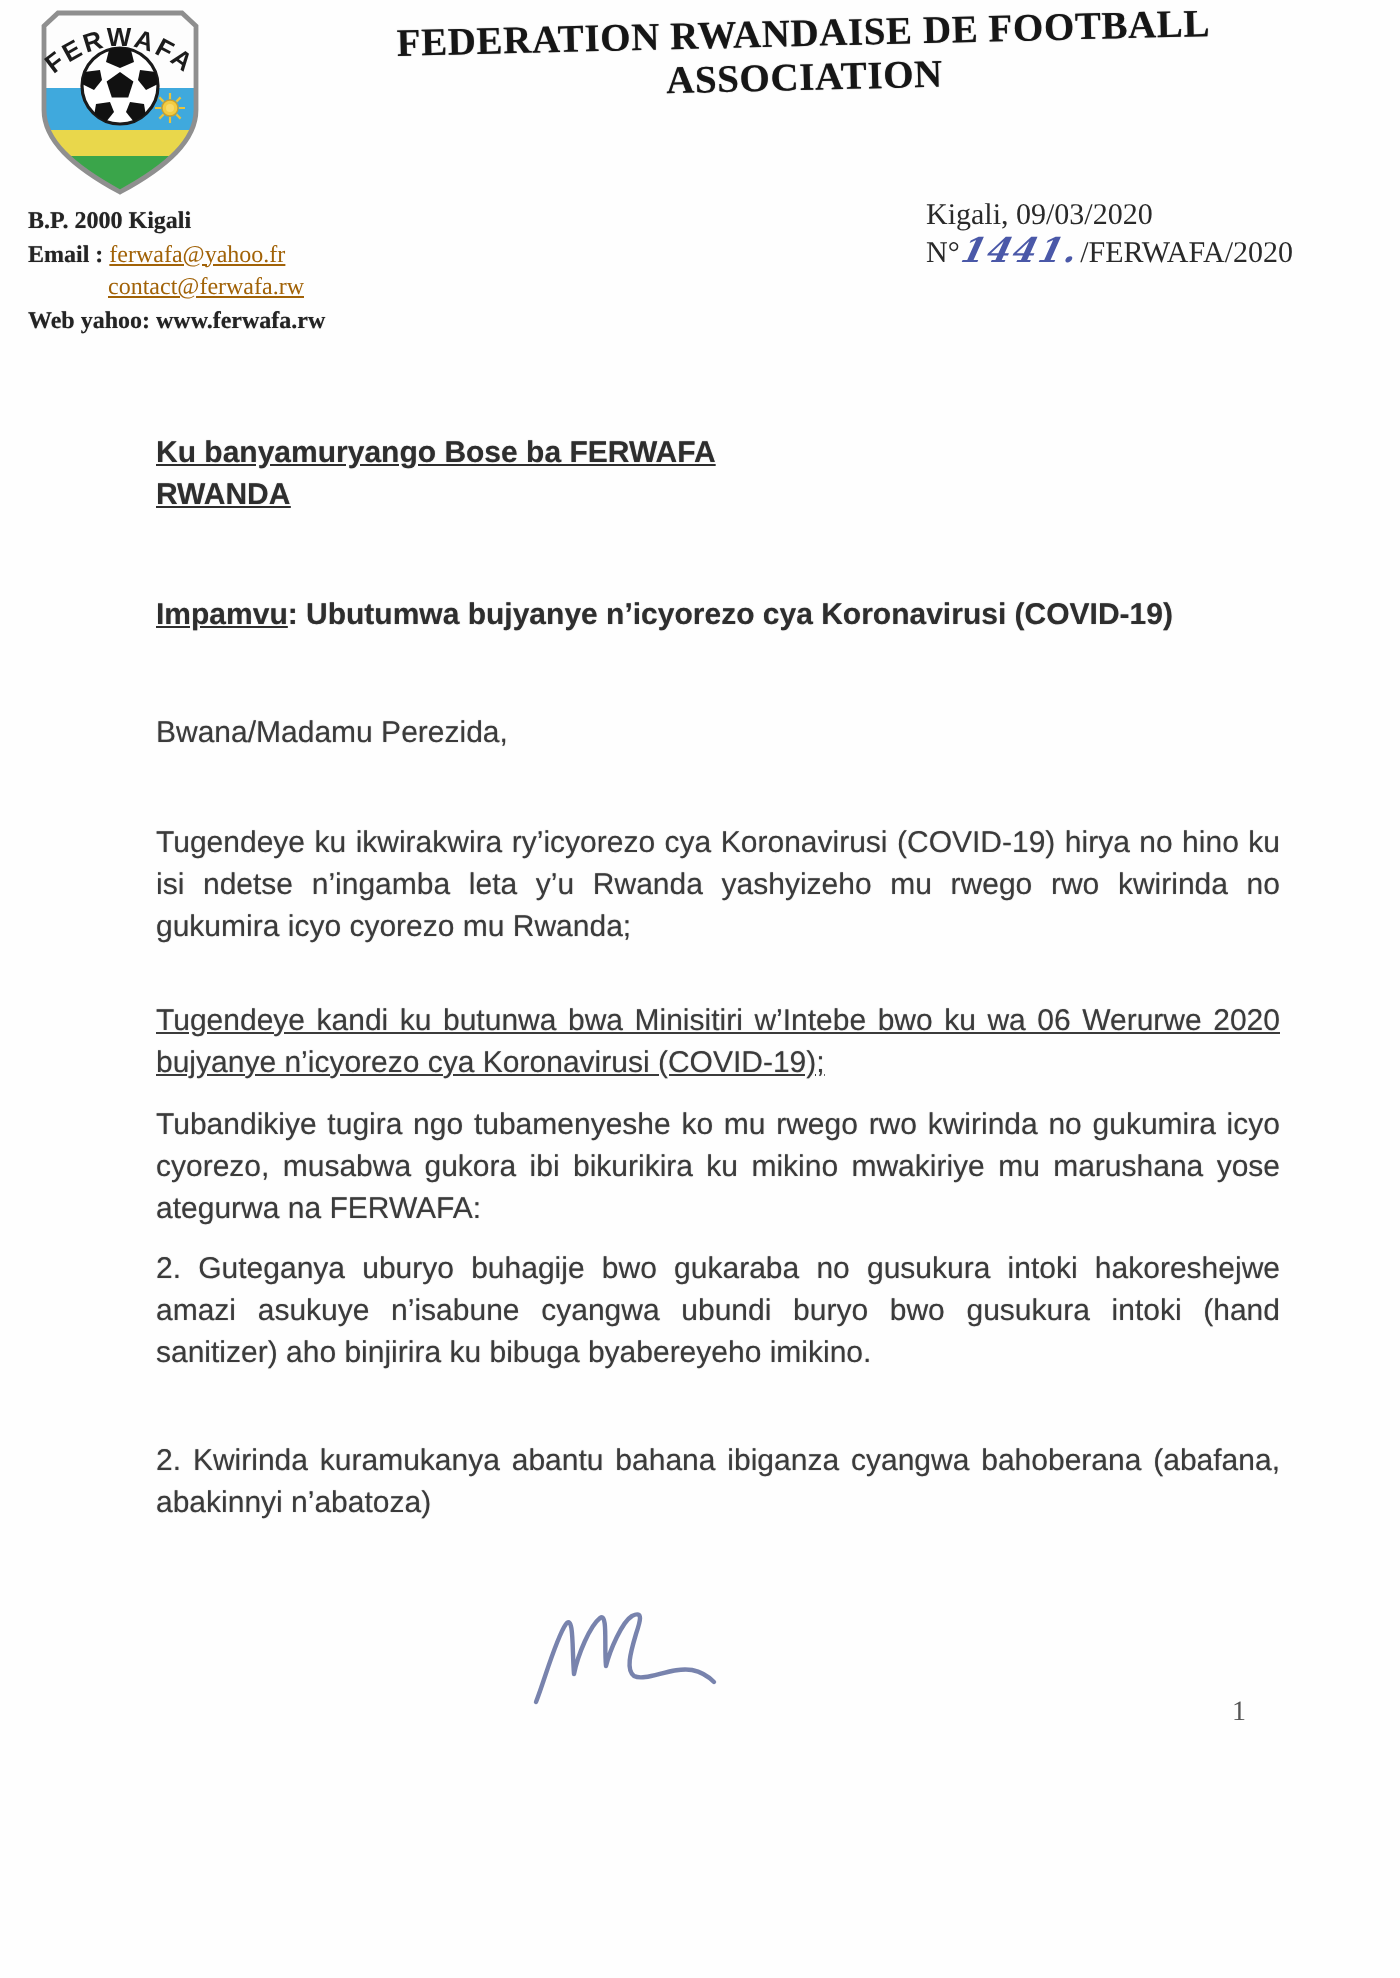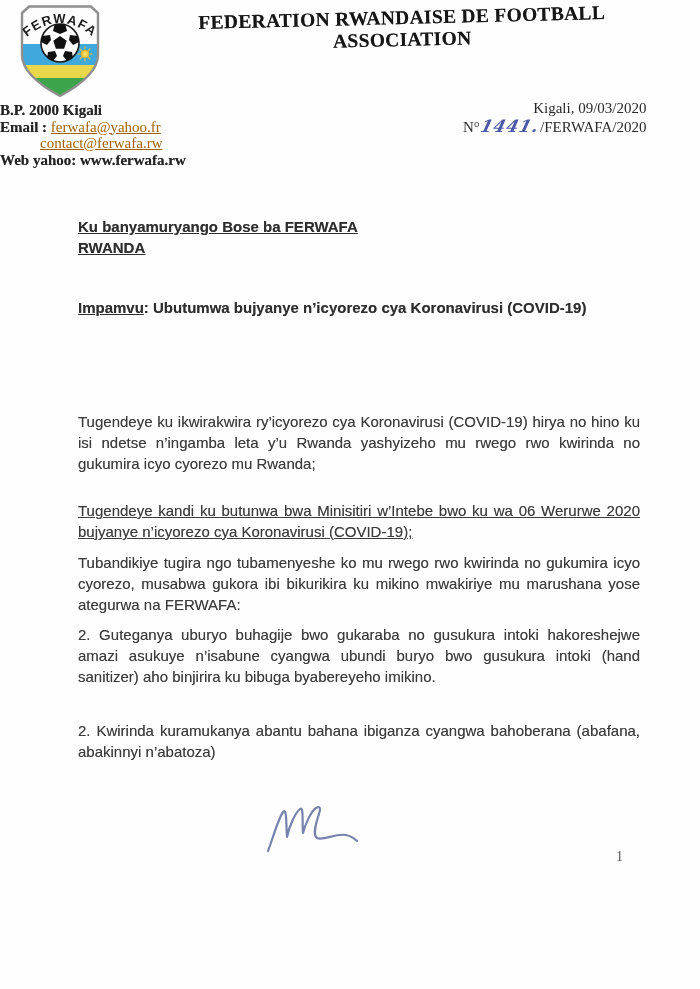--- a/index.html
+++ b/index.html
@@ -18,33 +18,33 @@
     position:absolute;left:128px;top:7px;width:548px;
     text-align:center;
     font-family:"Liberation Serif",serif;
     font-weight:bold;font-size:19.5px;letter-spacing:.3px;
     color:#161616;
     transform:rotate(-1.4deg);
     text-shadow:0 0 .5px rgba(0,0,0,.55);
   }
   .logo-wrap{position:absolute;left:14px;top:3px;}
   .contact{
-    position:absolute;left:0;top:102px;
+    position:absolute;left:14px;top:102px;
     font-family:"Liberation Serif",serif;
-    font-size:15px;line-height:16.5px;color:#242424;
+    font-size:12px;line-height:16.5px;color:#242424;
   }
   .contact .lbl{font-weight:bold;text-shadow:0 0 .4px rgba(0,0,0,.5);}
   .contact .lnk{
     color:#a16207;font-weight:400;text-decoration:underline;text-align:center;
   }
   .contact .indent{padding-left:40px;}
   .ref-block{
     position:absolute;left:463px;top:99px;
     font-family:"Liberation Serif",serif;
-    font-size:15px;line-height:19px;color:#2a2a2a;text-align:right;
+    font-size:15px;line-height:19px;color:#2a2a2a;
   }
   .handwritten{
     display:inline-block;
     font-family:"DejaVu Serif",serif;
     font-style:italic;font-weight:600;
     font-size:17px;line-height:14px;
     color:#4a58a8;
     transform:skewX(-14deg);
     letter-spacing:1px;
     margin:0 1px;
@@ -145,20 +145,21 @@
     <div><span>N°</span><span class="handwritten">1441.</span><span>/FERWAFA/2020</span></div>
   </div>
 
   <div class="blk addr bold">
     <div>Ku banyamuryango Bose ba FERWAFA</div>
     <div class="u">RWANDA</div>
   </div>
 
   <div class="blk subject bold"><span class="u">Impamvu</span><span>: Ubutumwa bujyanye n’icyorezo cya Koronavirusi (COVID-19)</span></div>
 
+  <div class="blk salutation">Bwana/Madamu Perezida,</div>
 
   <p class="blk just p1">Tugendeye ku ikwirakwira ry’icyorezo cya Koronavirusi (COVID-19) hirya no hino ku isi ndetse n’ingamba leta y’u Rwanda yashyizeho mu rwego rwo kwirinda no gukumira icyo cyorezo mu Rwanda;</p>
   <p class="blk just p2">Tugendeye kandi ku butunwa bwa Minisitiri w’Intebe bwo ku wa 06 Werurwe 2020 bujyanye n’icyorezo cya Koronavirusi (COVID-19);</p>
   <p class="blk just p3">Tubandikiye tugira ngo tubamenyeshe ko mu rwego rwo kwirinda no gukumira icyo cyorezo, musabwa gukora ibi bikurikira ku mikino mwakiriye mu marushana yose ategurwa na FERWAFA:</p>
   <p class="blk just item1">2. Guteganya uburyo buhagije bwo gukaraba no gusukura intoki hakoreshejwe amazi asukuye n’isabune cyangwa ubundi buryo bwo gusukura intoki (hand sanitizer) aho binjirira ku bibuga byabereyeho imikino.</p>
   <p class="blk just item2">2. Kwirinda kuramukanya abantu bahana ibiganza cyangwa bahoberana (abafana, abakinnyi n’abatoza)</p>
 
   <div class="paraph">
     <svg width="110" height="64" viewBox="0 0 110 64">
       <path d="M12,54 C16,44 22,22 27,15 C31,10 30,28 31,40

